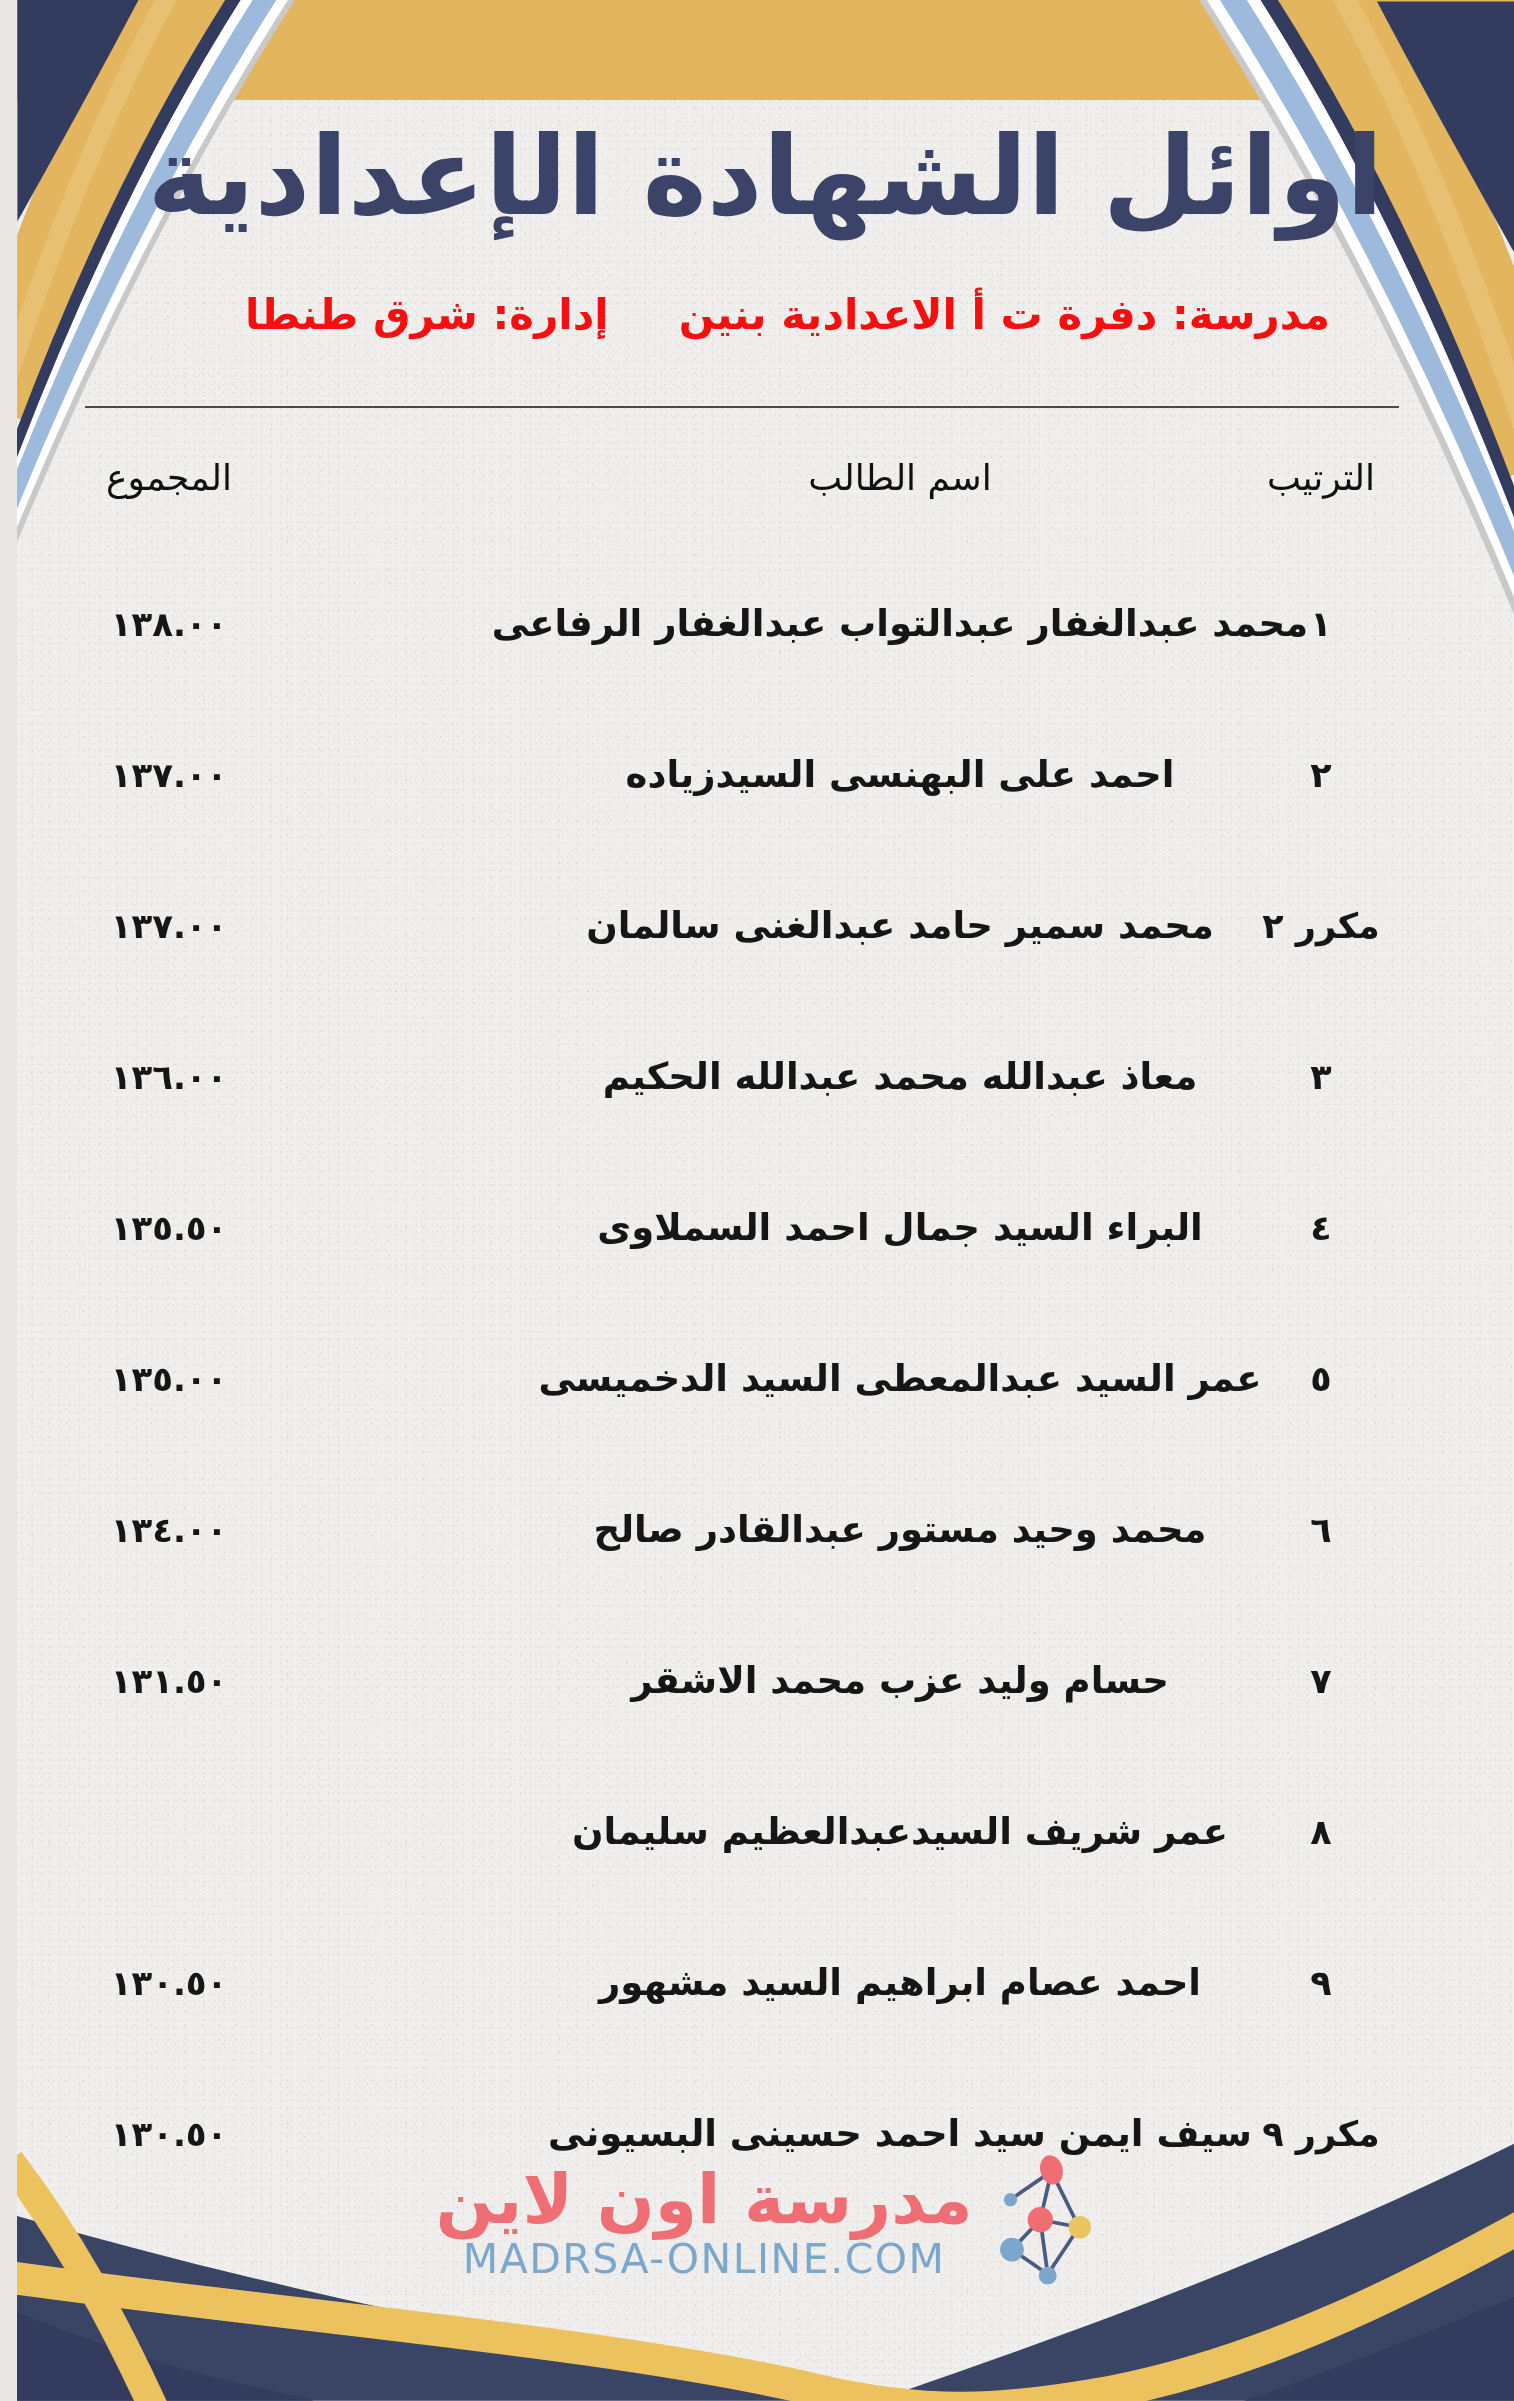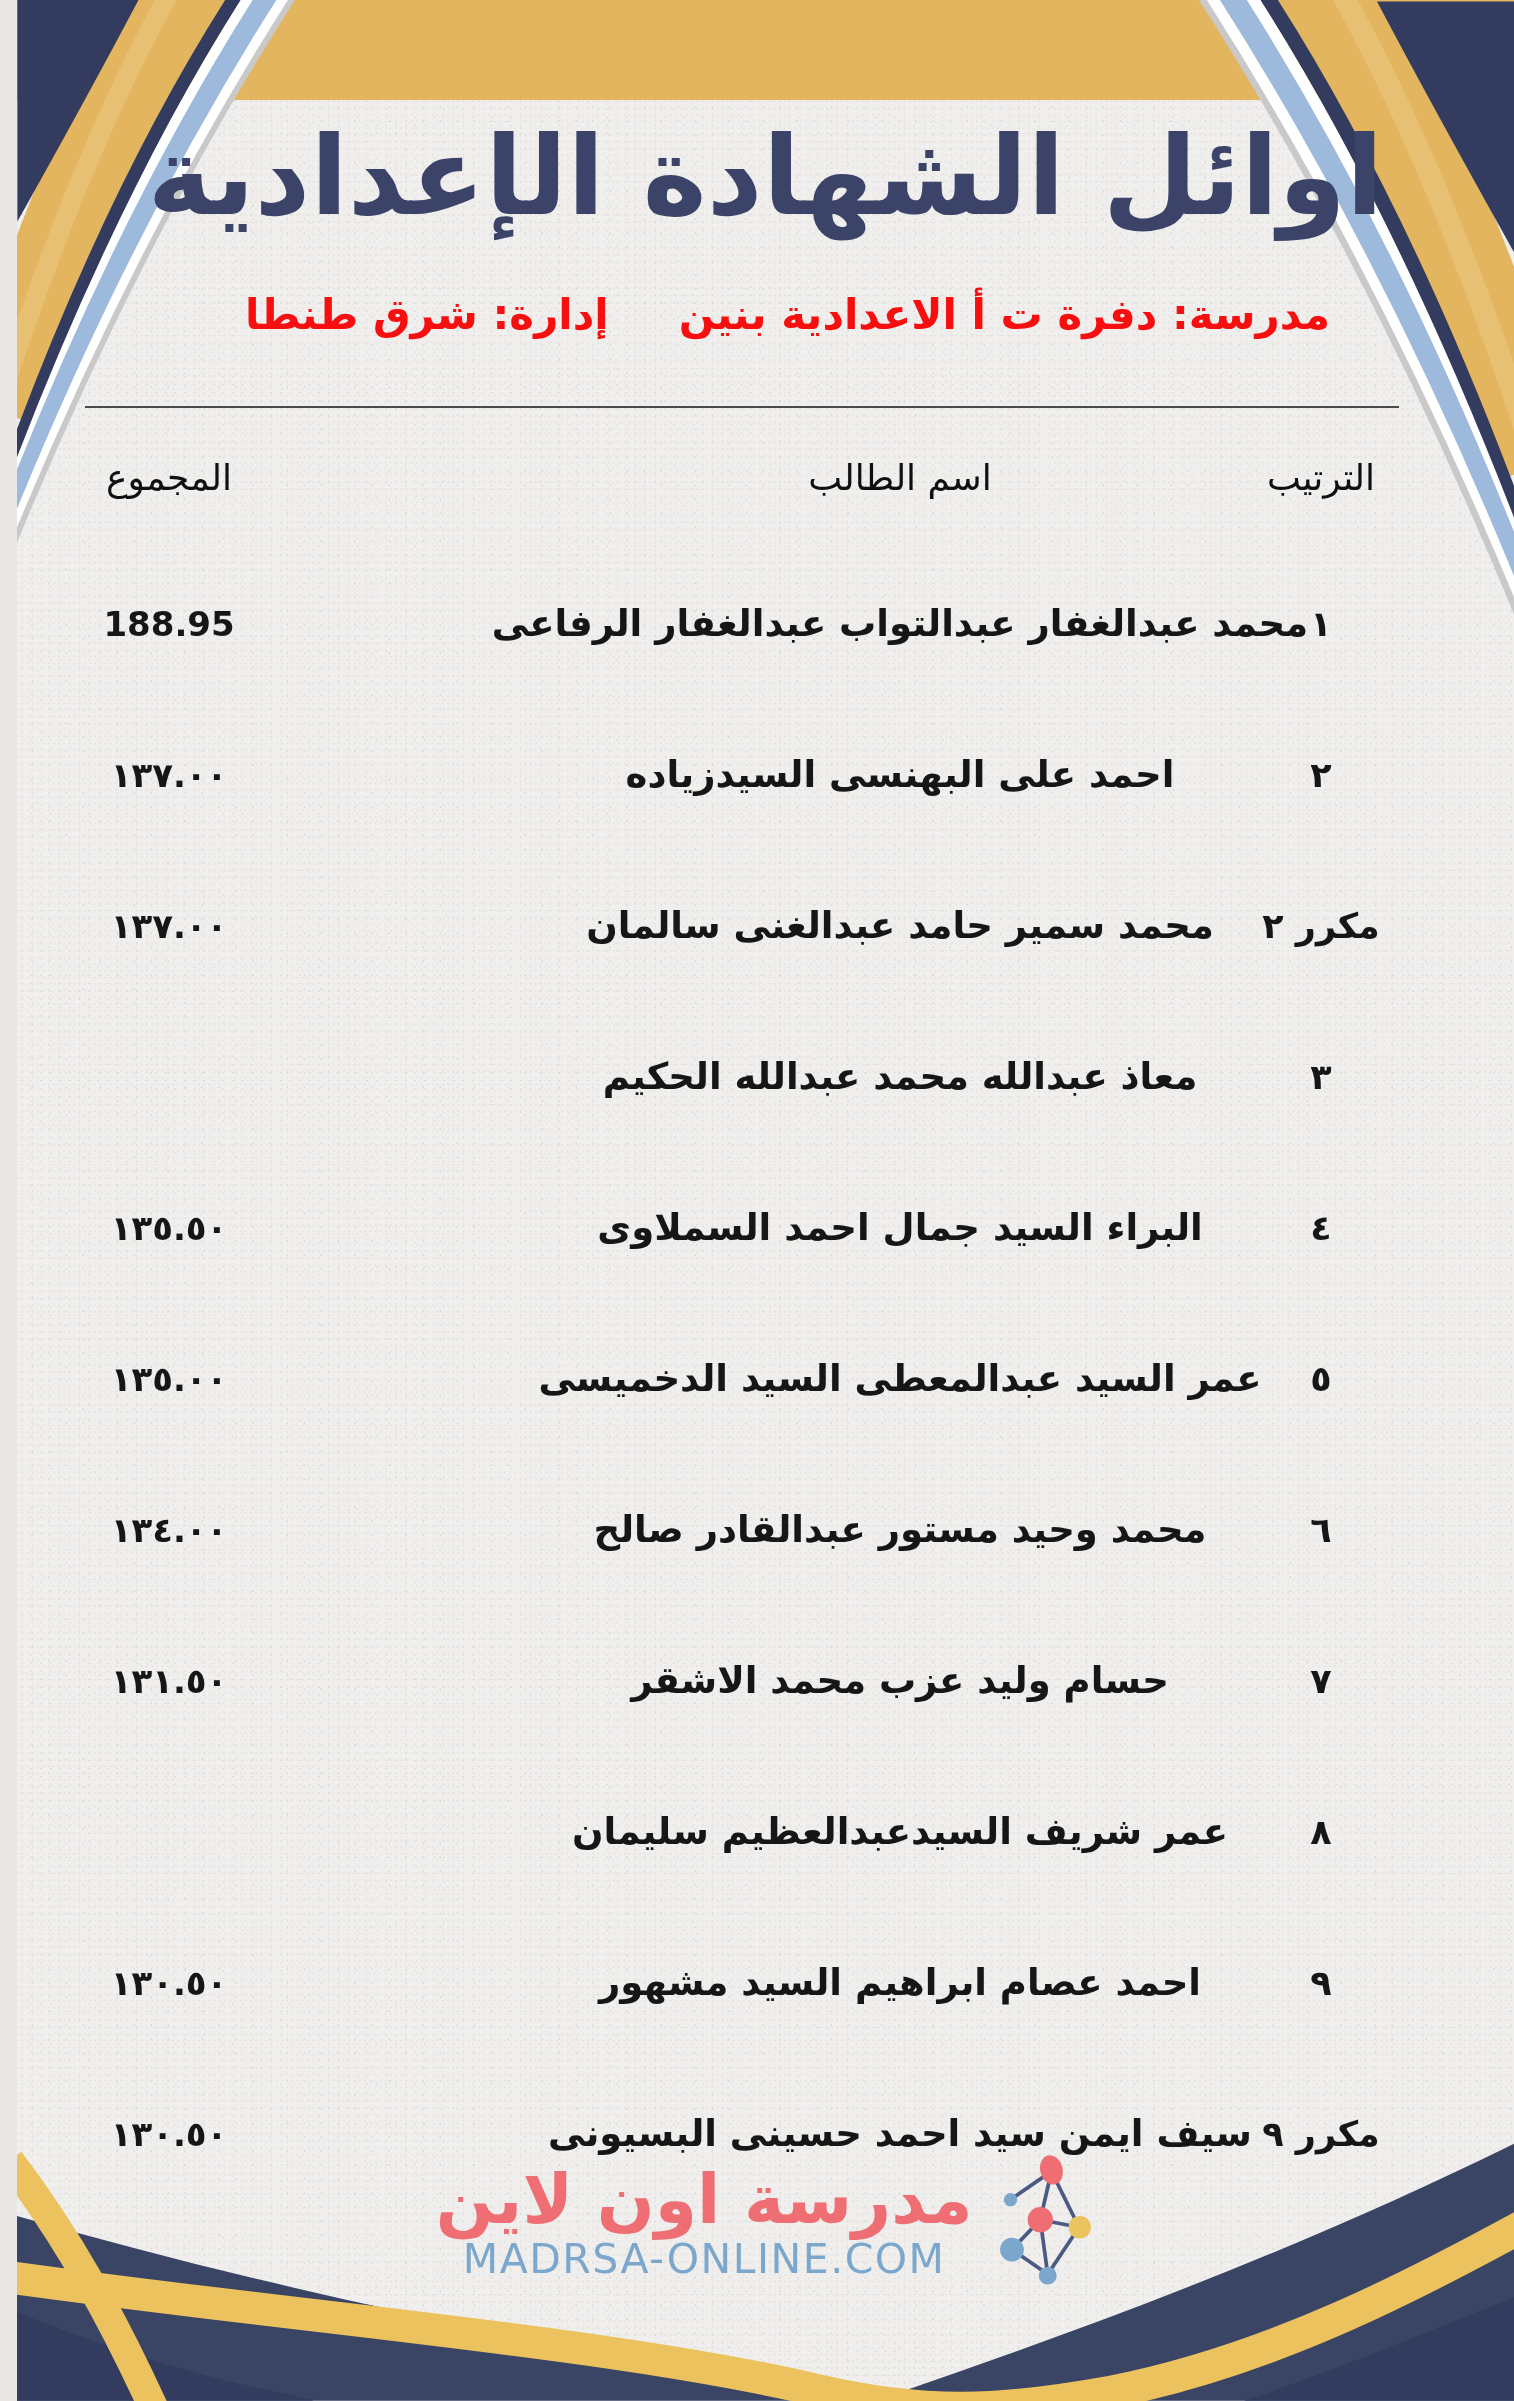--- a/index.html
+++ b/index.html
@@ -116,38 +116,39 @@
   <div class="thead">
     <div class="cell rank">الترتيب</div>
     <div class="cell name">اسم الطالب</div>
     <div class="cell total">المجموع</div>
   </div>
 
   <div class="rows">
     <div class="row">
       <div class="cell rank">١</div>
       <div class="cell name">محمد عبدالغفار عبدالتواب عبدالغفار الرفاعى</div>
-      <div class="cell total">188.95</div>
+      <div class="cell total">١٣٨.٠٠</div>
     </div>
 
     <div class="row">
       <div class="cell rank">٢</div>
       <div class="cell name">احمد على البهنسى السيدزياده</div>
       <div class="cell total">١٣٧.٠٠</div>
     </div>
 
     <div class="row">
       <div class="cell rank">مكرر ٢</div>
       <div class="cell name">محمد سمير حامد عبدالغنى سالمان</div>
       <div class="cell total">١٣٧.٠٠</div>
     </div>
 
     <div class="row">
       <div class="cell rank">٣</div>
       <div class="cell name">معاذ عبدالله محمد عبدالله الحكيم</div>
+      <div class="cell total">١٣٦.٠٠</div>
     </div>
 
     <div class="row">
       <div class="cell rank">٤</div>
       <div class="cell name">البراء السيد جمال احمد السملاوى</div>
       <div class="cell total">١٣٥.٥٠</div>
     </div>
 
     <div class="row">
       <div class="cell rank">٥</div>

